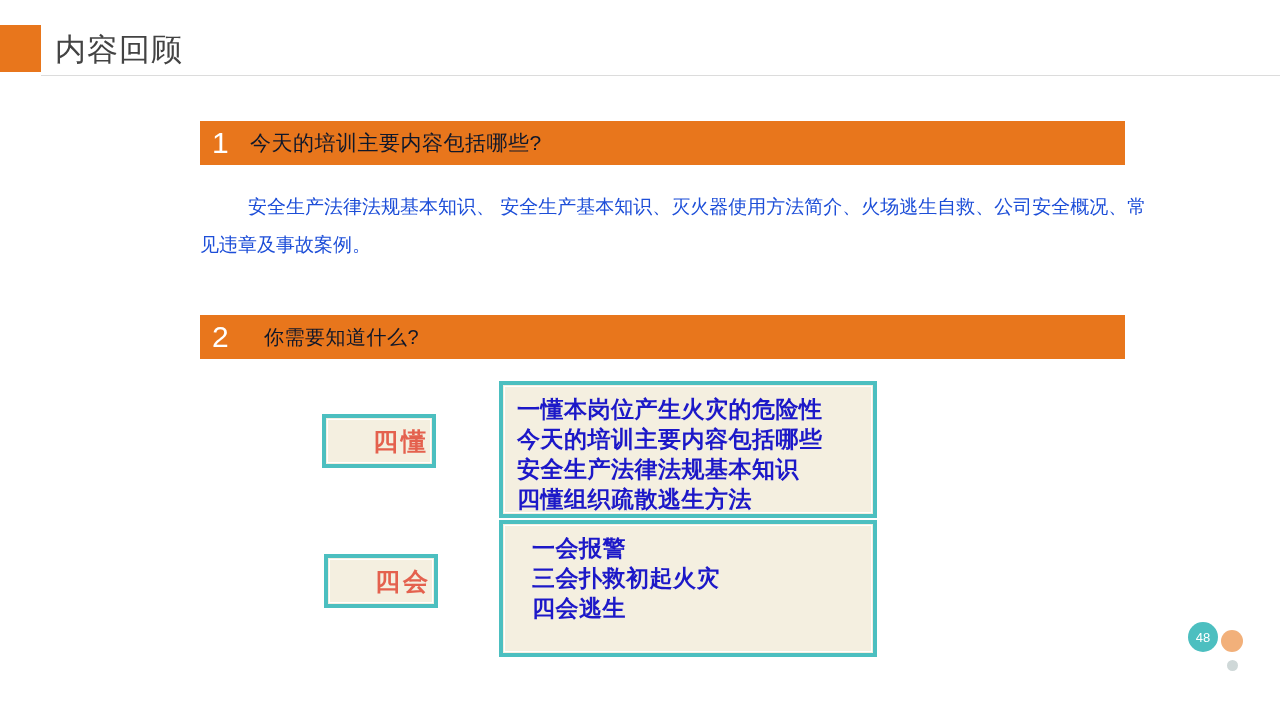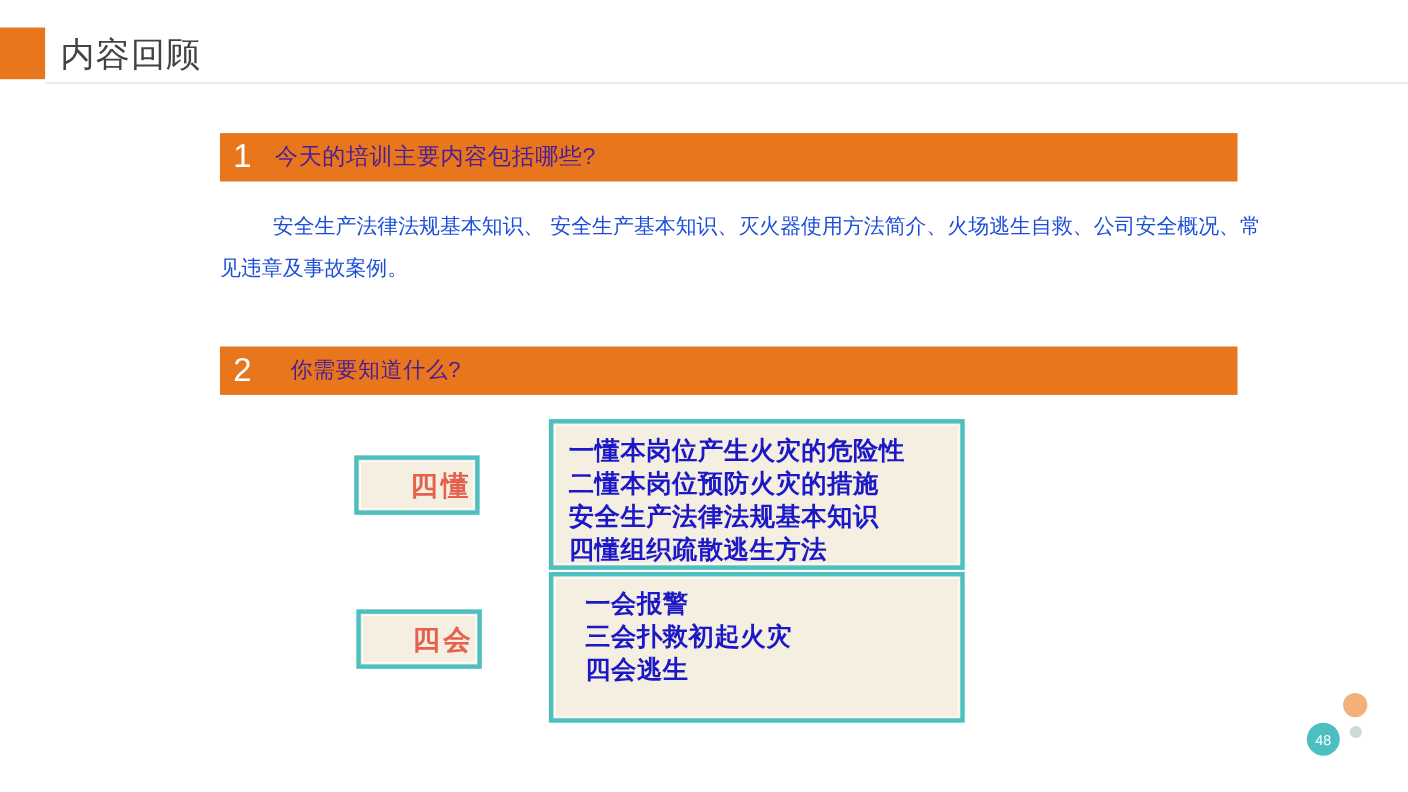--- a/index.html
+++ b/index.html
@@ -54,21 +54,21 @@
     color:#ffffff;
     font-size:30px;
     font-weight:300;
     line-height:44px;
     margin-left:12px;
     width:30px;
     text-align:left;
     font-family:"Liberation Sans","DejaVu Sans",sans-serif;
   }
   .sect-label {
-    color:#4c1d95;
+    color:#0f172a;
     font-size:21px;
     line-height:44px;
     margin-left:8px;
     letter-spacing:0.5px;
     white-space:nowrap;
   }
   .sect-bar.two .sect-label { margin-left:22px; font-size:20px; }
 
   
   .para {
@@ -120,21 +120,21 @@
     line-height:30px;
     font-weight:700;
     font-family:"Liberation Serif","DejaVu Serif",serif;
     letter-spacing:0.5px;
     white-space:nowrap;
   }
 
   
   .badge-main {
     position:absolute;
-    left:1188px; top:657px;
+    left:1188px; top:622px;
     width:30px; height:30px;
     border-radius:50%;
     background:#4CBFC0;
     color:#ffffff;
     font-size:13px;
     display:flex; align-items:center; justify-content:center;
   }
   .badge-dot-orange {
     position:absolute;
     left:1221px; top:630px;
@@ -171,21 +171,21 @@
   <div class="sect-bar two">
     <span class="sect-num">2</span>
     <span class="sect-label">你需要知道什么?</span>
   </div>
 
   <div class="tealbox label-box l1">
     <span class="label-text">四懂</span>
   </div>
   <div class="tealbox content-box c1">
     <div class="line">一懂本岗位产生火灾的危险性</div>
-    <div class="line">二懂本岗位预防火灾的措施</div>
+    <div class="line">今天的培训主要内容包括哪些</div>
     <div class="line">安全生产法律法规基本知识</div>
     <div class="line">四懂组织疏散逃生方法</div>
   </div>
 
   <div class="tealbox label-box l2">
     <span class="label-text">四会</span>
   </div>
   <div class="tealbox content-box c2">
     <div class="line">一会报警</div>
     <div class="line">三会扑救初起火灾</div>

